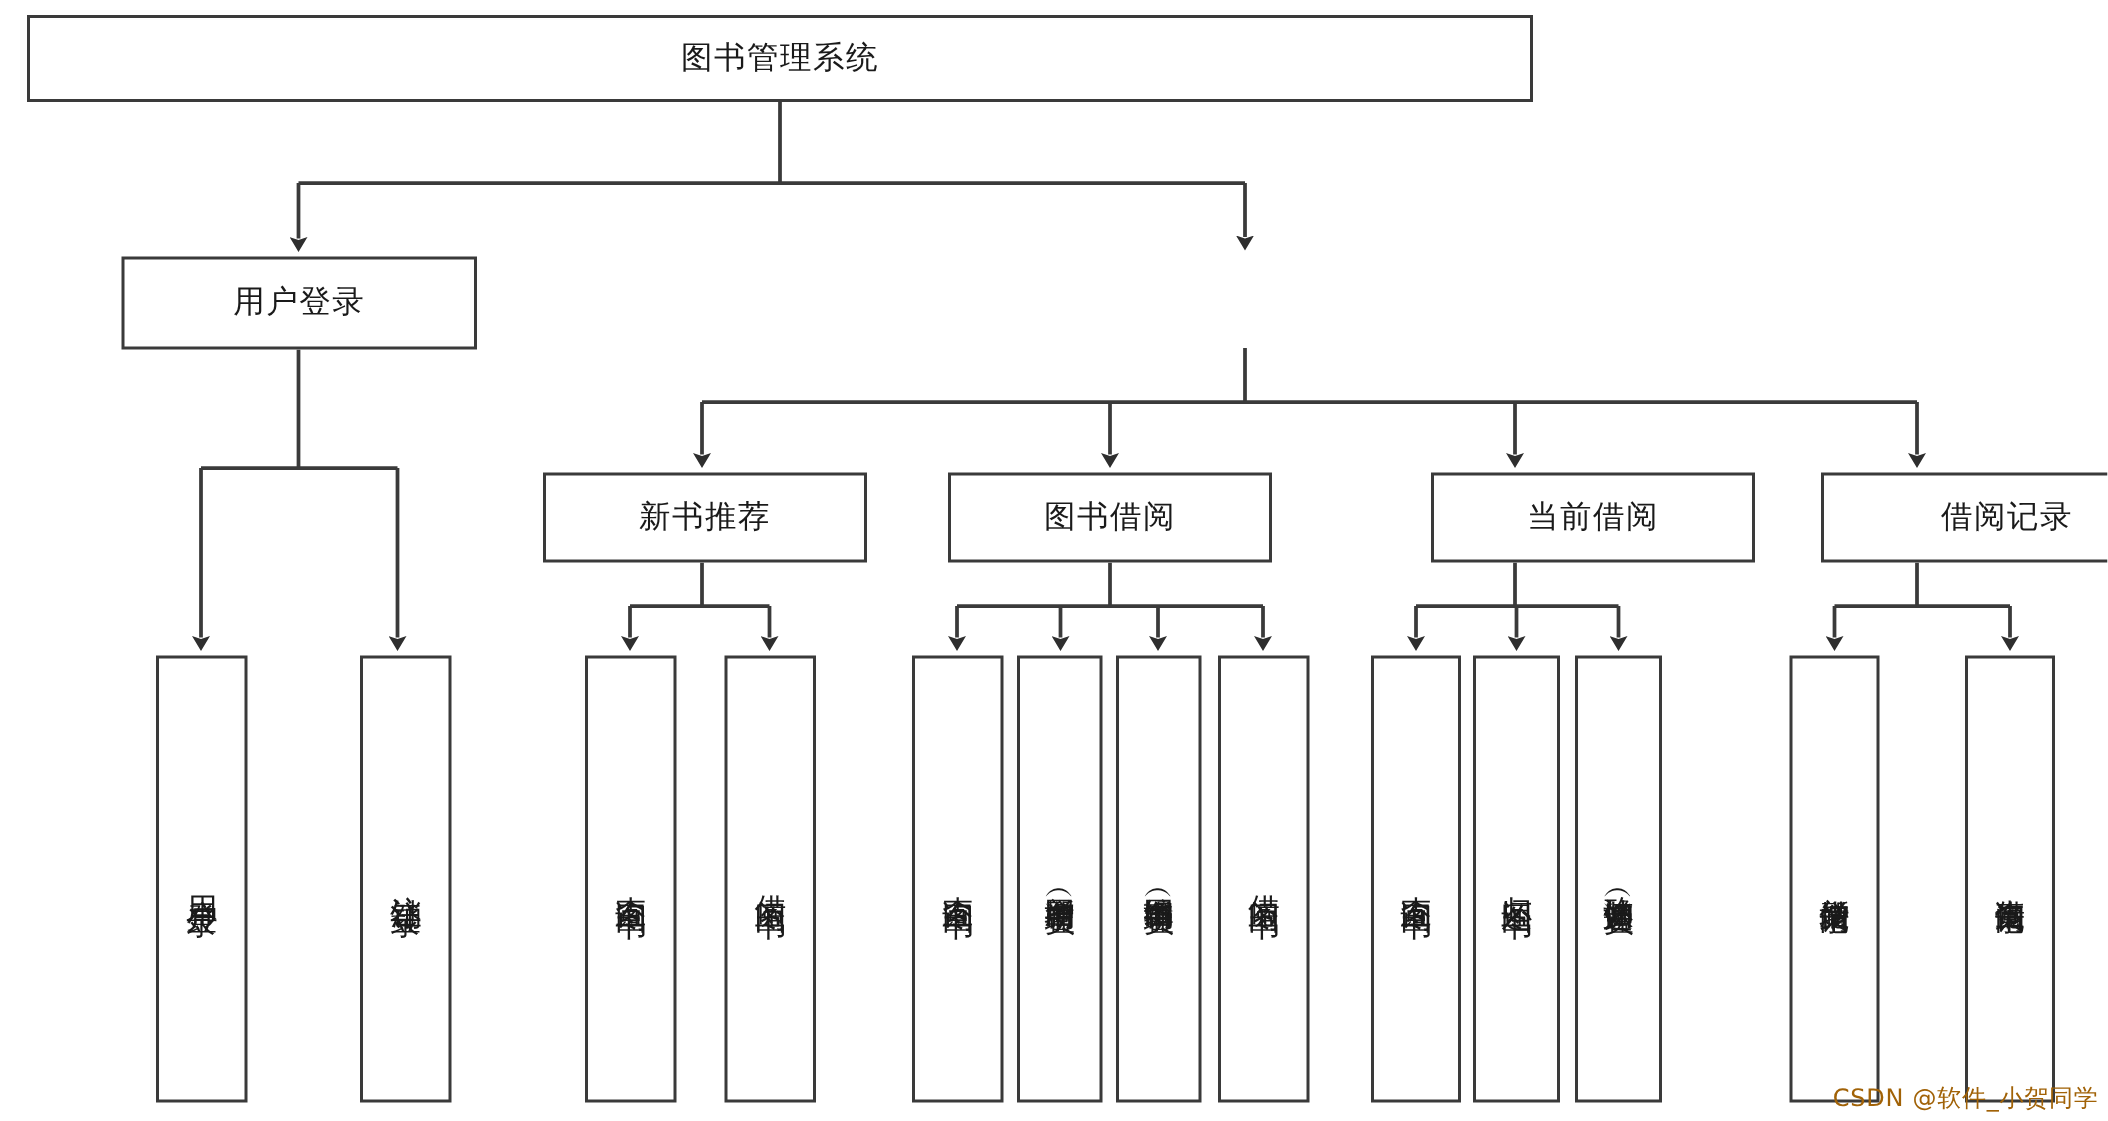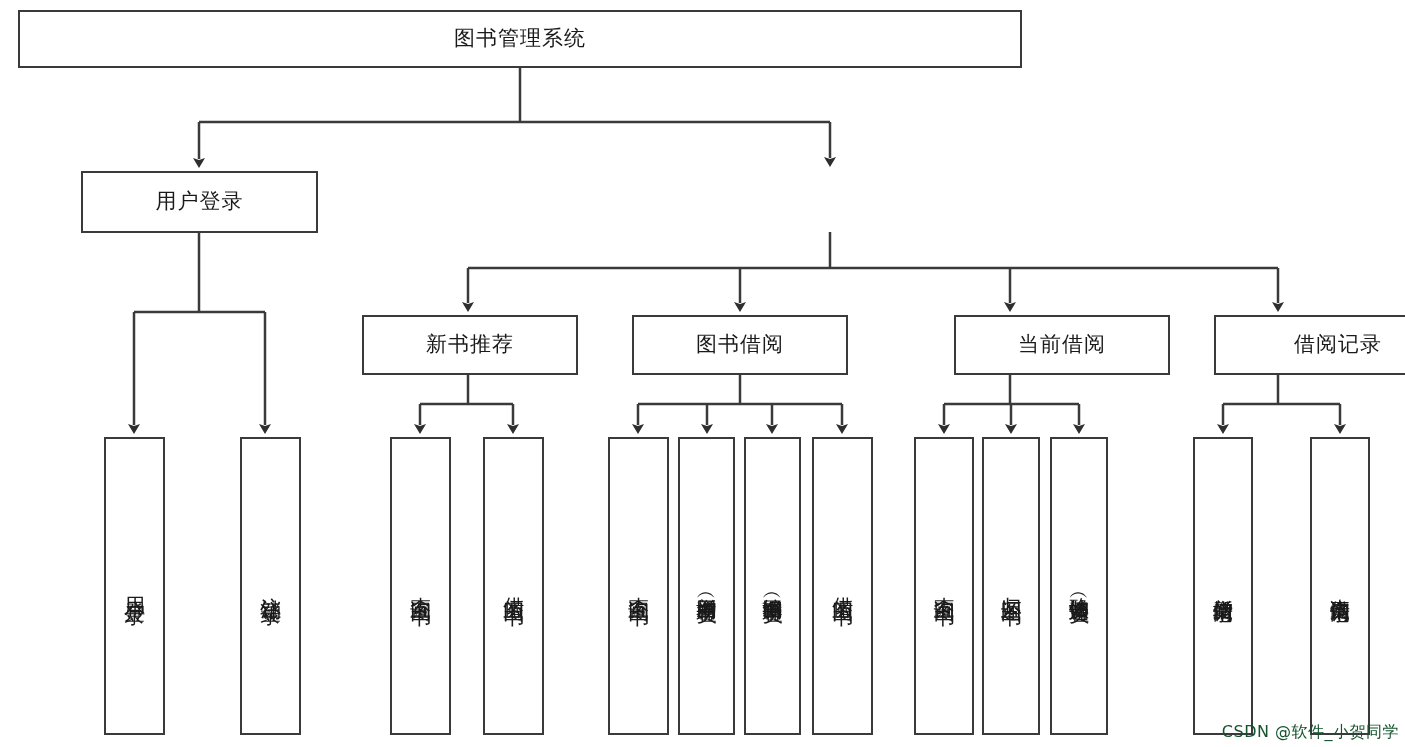--- a/index.html
+++ b/index.html
@@ -53,21 +53,21 @@
   }
   .node-v.tight {
     letter-spacing: 1px;
     font-size: 20px;
   }
   #watermark {
     position: absolute;
     right: 6px;
     bottom: 4px;
     font-size: 16px;
-    color: #14532d;
+    color: #a16207;
     letter-spacing: 0.5px;
     white-space: nowrap;
   }
 </style>
 </head>
 <body>
 
 <div id="canvas">
 
   <svg id="edges" viewBox="0 0 1405 747" width="1405" height="747">

